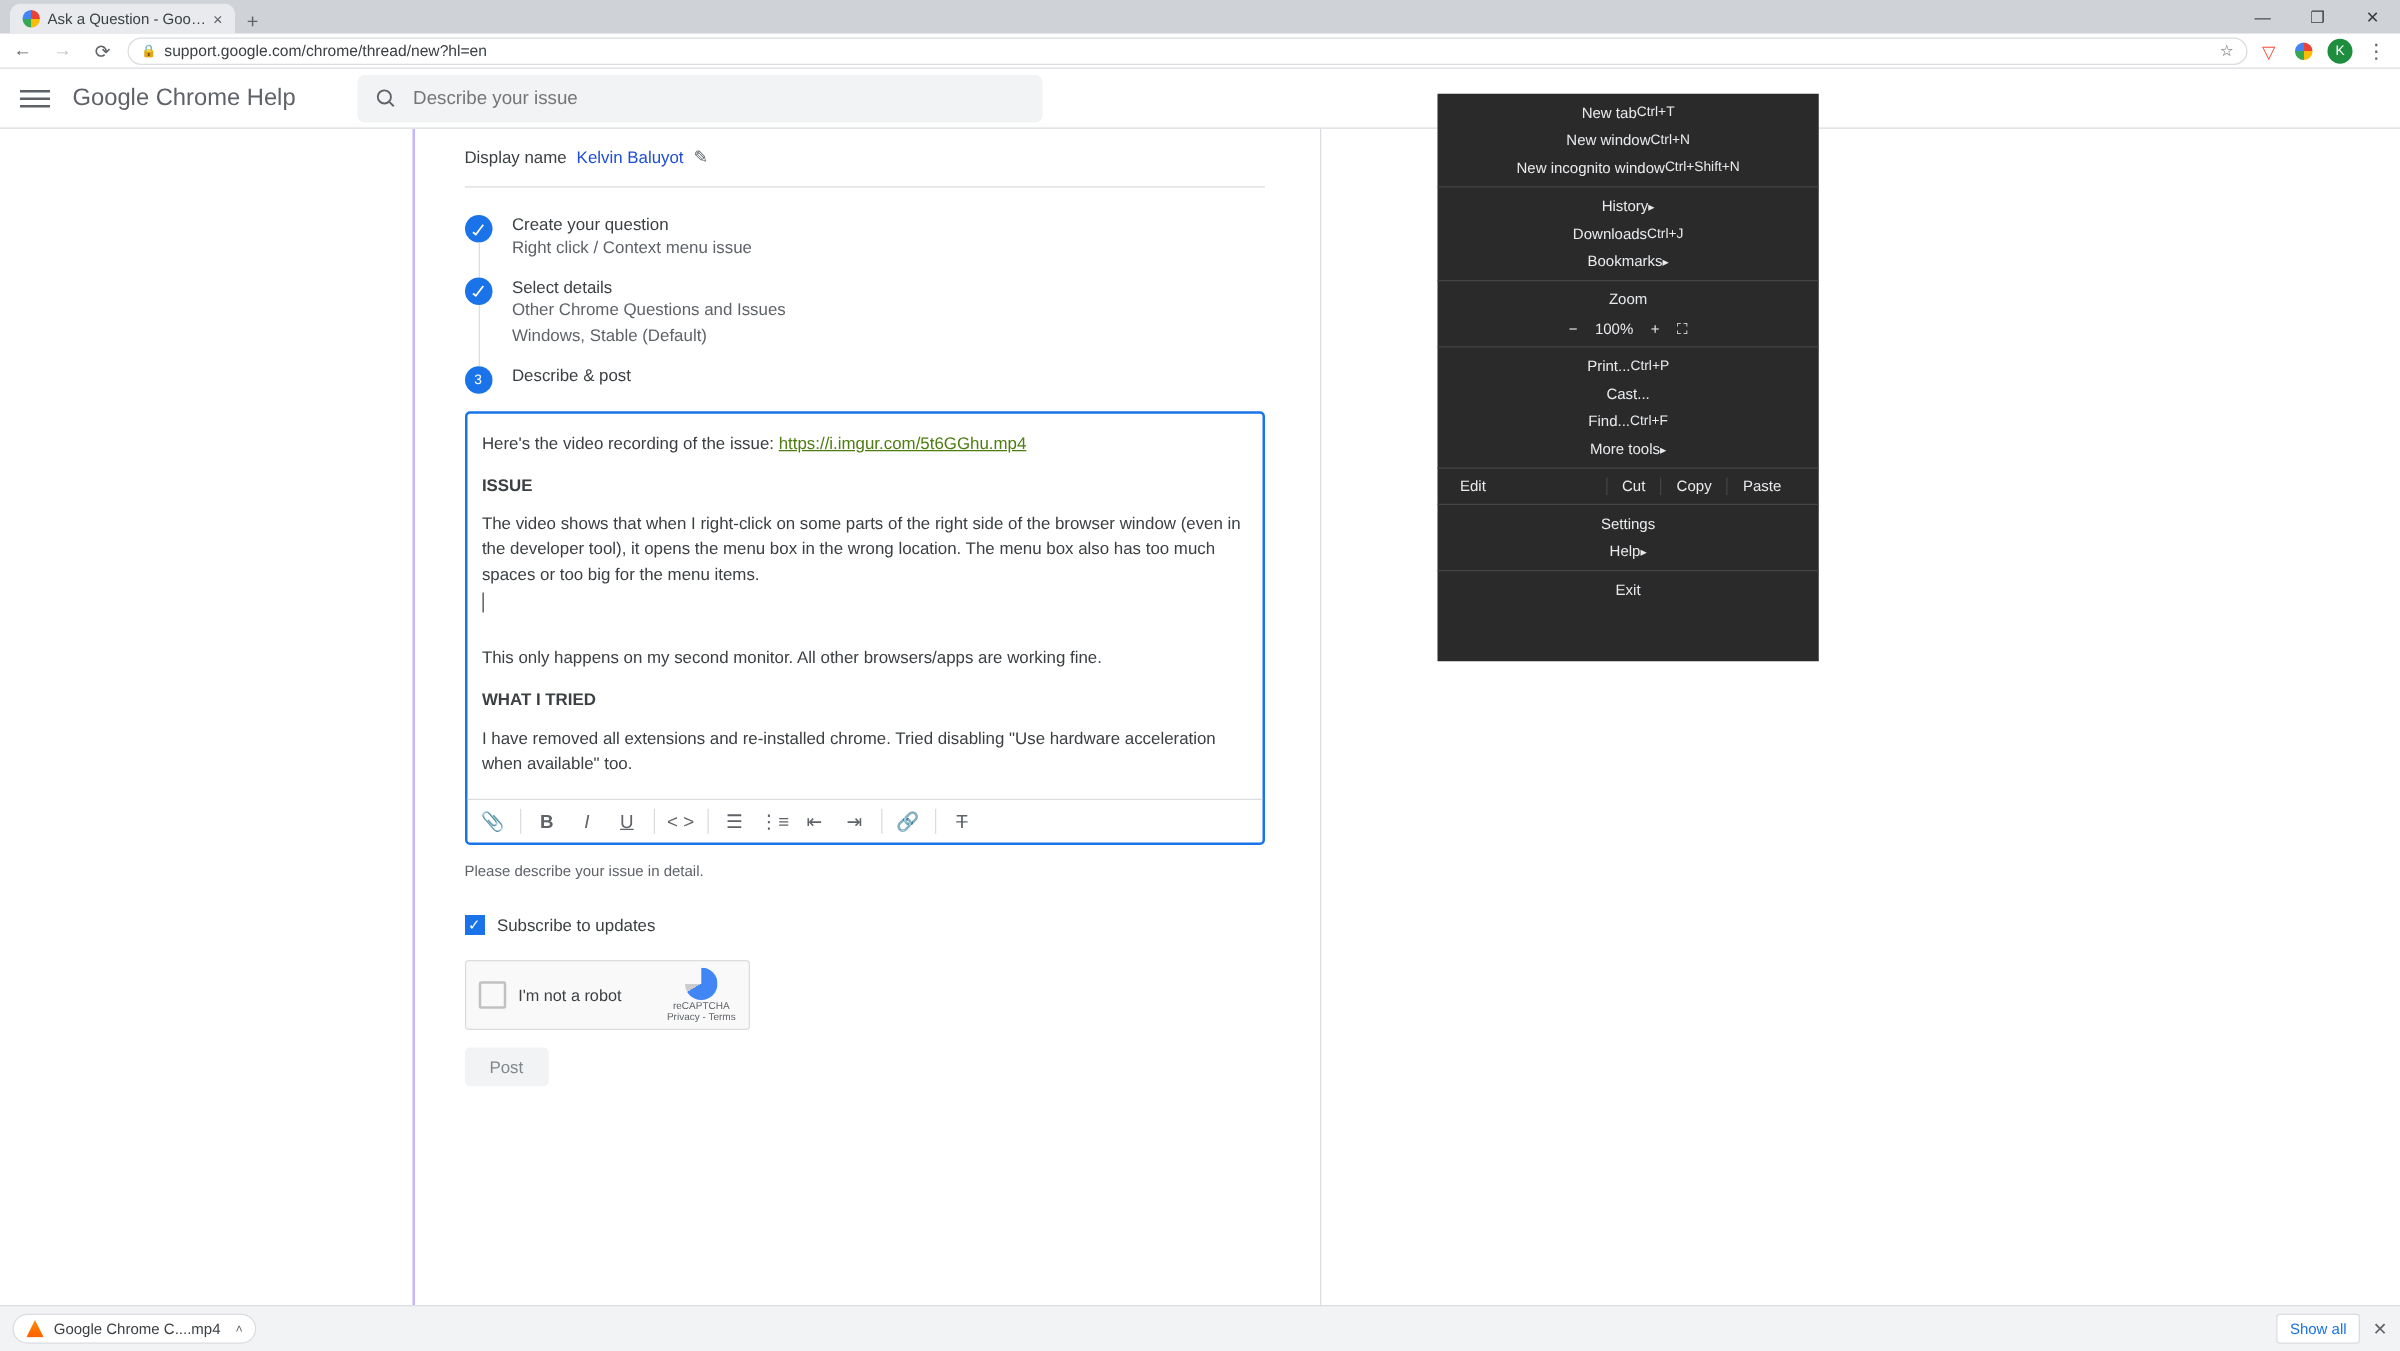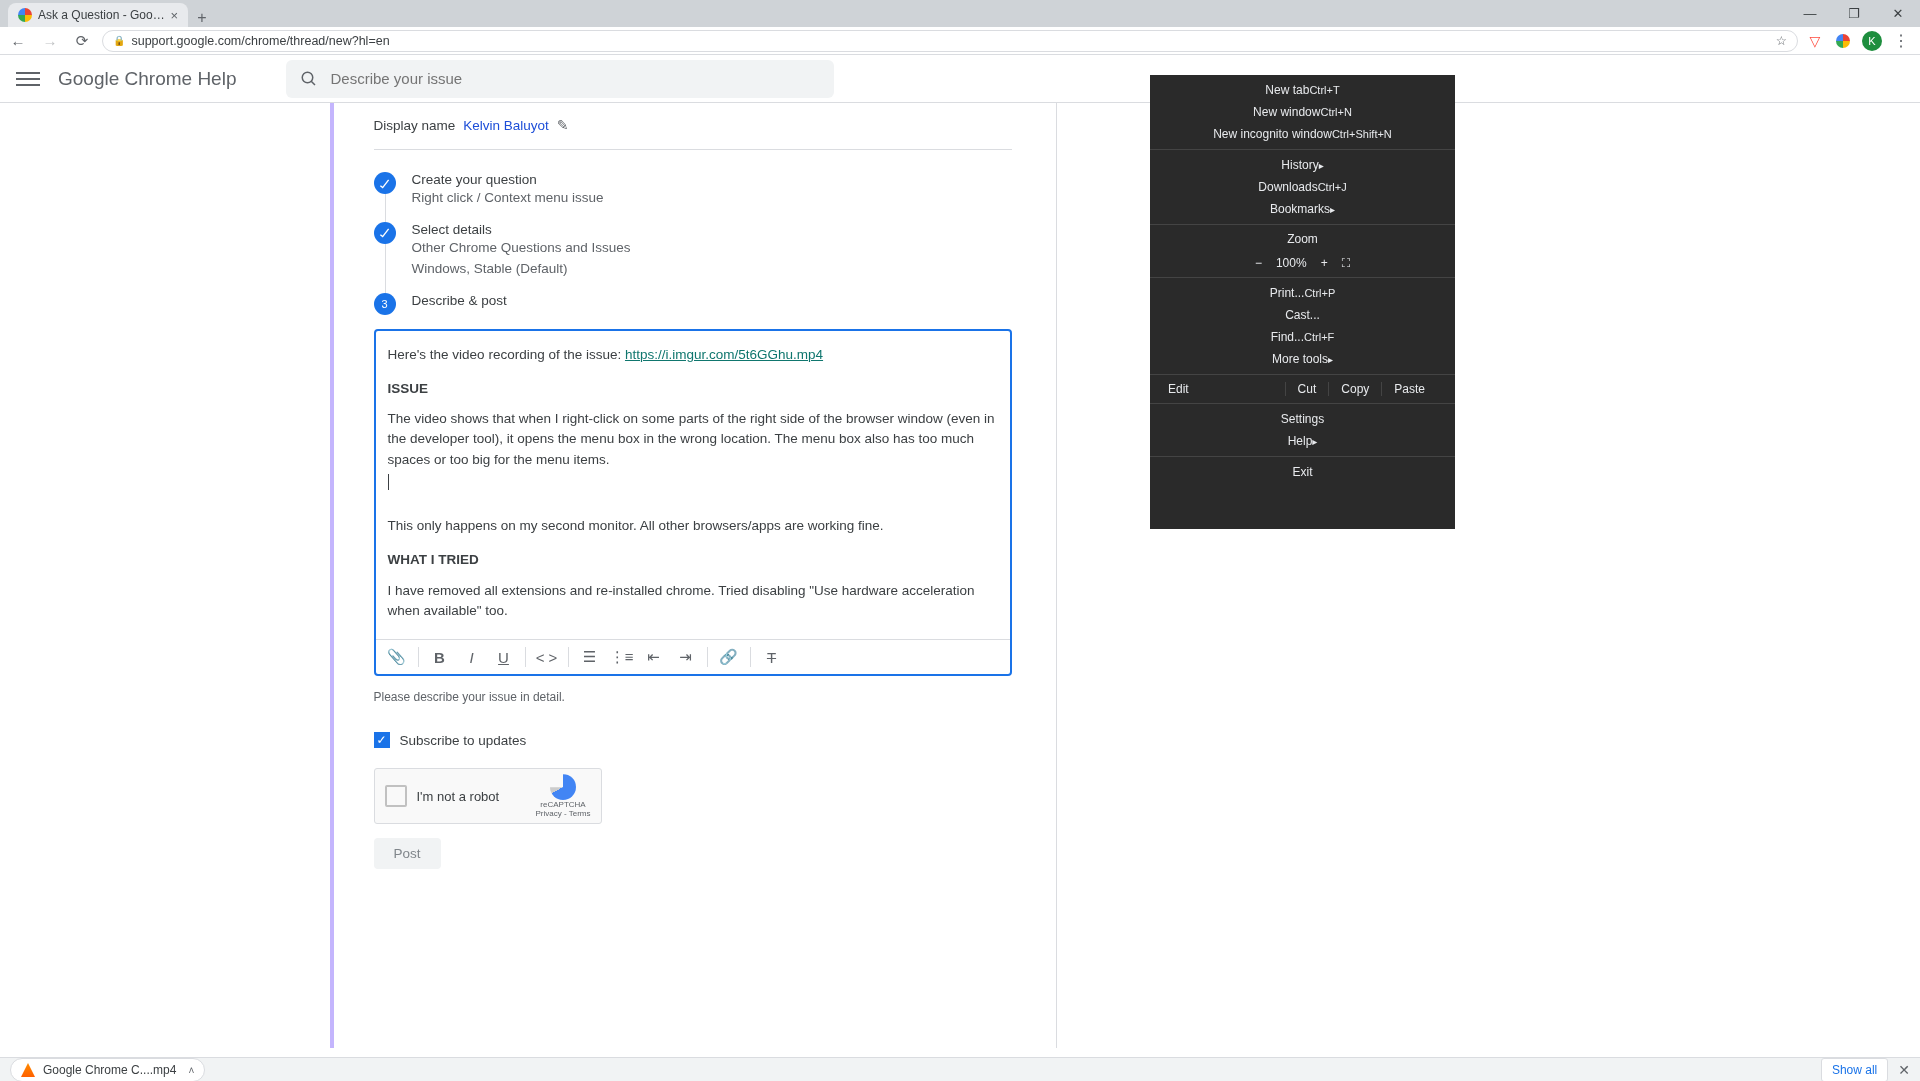--- a/index.html
+++ b/index.html
@@ -47,21 +47,21 @@
 .steps { margin-top: 22px; }
 .step-row { display: flex; gap: 16px; margin-bottom: 14px; position: relative; }
 .step-badge { width: 22px; height: 22px; border-radius: 50%; background: #1a73e8; color: #fff; font-size: 11px; display: flex; align-items: center; justify-content: center; flex-shrink: 0; }
 .step-body { font-size: 13.5px; color: #3c4043; }
 .step-title { font-weight: 500; }
 .step-sub { color: #5f6368; margin-top: 2px; line-height: 1.4; }
 .step-connector { position: absolute; left: 11px; top: 22px; bottom: -14px; width: 1px; background: #dadce0; }
 
 .editor-box { border: 2px solid #1a73e8; border-radius: 4px; margin-top: 6px; }
 .editor-content { padding: 14px 12px; font-size: 13.5px; color: #3c4043; line-height: 1.5; min-height: 240px; }
-.editor-content a { color: #0f766e; text-decoration: underline; }
+.editor-content a { color: #4d7c0f; text-decoration: underline; }
 .editor-content .hd { font-weight: 700; margin-top: 14px; margin-bottom: 10px; display: block; }
 .editor-content p { margin-bottom: 4px; }
 .caret { border-left: 1px solid #3c4043; height: 16px; display: inline-block; }
 
 .toolbar { border-top: 1px solid #dadce0; display: flex; align-items: center; padding: 6px 10px; gap: 10px; }
 .tb-ic { width: 22px; height: 22px; display: flex; align-items: center; justify-content: center; color: #5f6368; font-size: 15px; }
 .tb-sep { width: 1px; height: 20px; background: #dadce0; }
 
 .helper-text { font-size: 12px; color: #5f6368; margin-top: 14px; }
 
@@ -84,21 +84,21 @@
 .ctx-arrow::after { content: "▸"; font-size: 10px; }
 .zoom-row { display: flex; align-items: center; padding: 3px 18px; gap: 10px; flex-direction: column; }
 .zoom-row .lbl { flex: 1; }
 .zoom-ctrl { display: flex; align-items: center; gap: 14px; }
 .edit-row { display: flex; align-items: flex-start; padding: 3px 18px; }
 .edit-row .lbl { flex: 1; }
 .edit-btns { display: flex; }
 .edit-btns span { border-left: 1px solid #444; padding: 0 12px; }
 
 
-.dl-bar { position: absolute; bottom: 0; left: 0; right: 0; height: 24px; background: #f1f3f4; border-top: 1px solid #dadce0; display: flex; align-items: flex-start; padding: 0 10px; }
+.dl-bar { position: absolute; bottom: 0; left: 0; right: 0; height: 37px; background: #f1f3f4; border-top: 1px solid #dadce0; display: flex; align-items: center; padding: 0 10px; }
 .dl-item { display: flex; align-items: center; gap: 8px; background: #fff; border: 1px solid #dadce0; border-radius: 14px; padding: 4px 10px; font-size: 12px; color: #3c4043; }
 .dl-item .cone { width: 14px; height: 14px; background: linear-gradient(#ff8c00,#ff6000); clip-path: polygon(50% 0,100% 100%,0 100%); }
 .dl-item .chev { font-size: 10px; color: #5f6368; margin-left: 4px; }
 .dl-right { margin-left: auto; display: flex; align-items: center; gap: 10px; }
 .show-all { border: 1px solid #dadce0; background: #fff; border-radius: 3px; padding: 4px 10px; font-size: 12px; color: #1a73e8; }
 .dl-close { color: #5f6368; font-size: 14px; }
 
 svg { display: block; }
 </style>
 </head>
@@ -152,21 +152,21 @@
       <svg width="18" height="18" viewBox="0 0 24 24" fill="none" stroke="#5f6368" stroke-width="2">
           <circle cx="10" cy="10" r="7"></circle>
           <line x1="20" y1="20" x2="15" y2="15"></line>
         </svg>
     </span>
     <input placeholder="Describe your issue" style="">
   </div>
 </div>
 
 <div class="main-wrap">
-  <div class="main-col" style="border-left:4px solid #c4b5fd;border-right:1px solid #dadce0">
+  <div class="main-col" style="border-left:2px solid #c4b5fd;border-right:1px solid #dadce0">
     <div class="content-inner">
       <div class="display-name-row">
         <span class="label">Display name</span>
         <span class="val">Kelvin Baluyot</span>
         <span class="pencil">✎</span>
       </div>
 
       <div class="steps">
         <div class="step-row">
           <div class="step-connector"></div>

